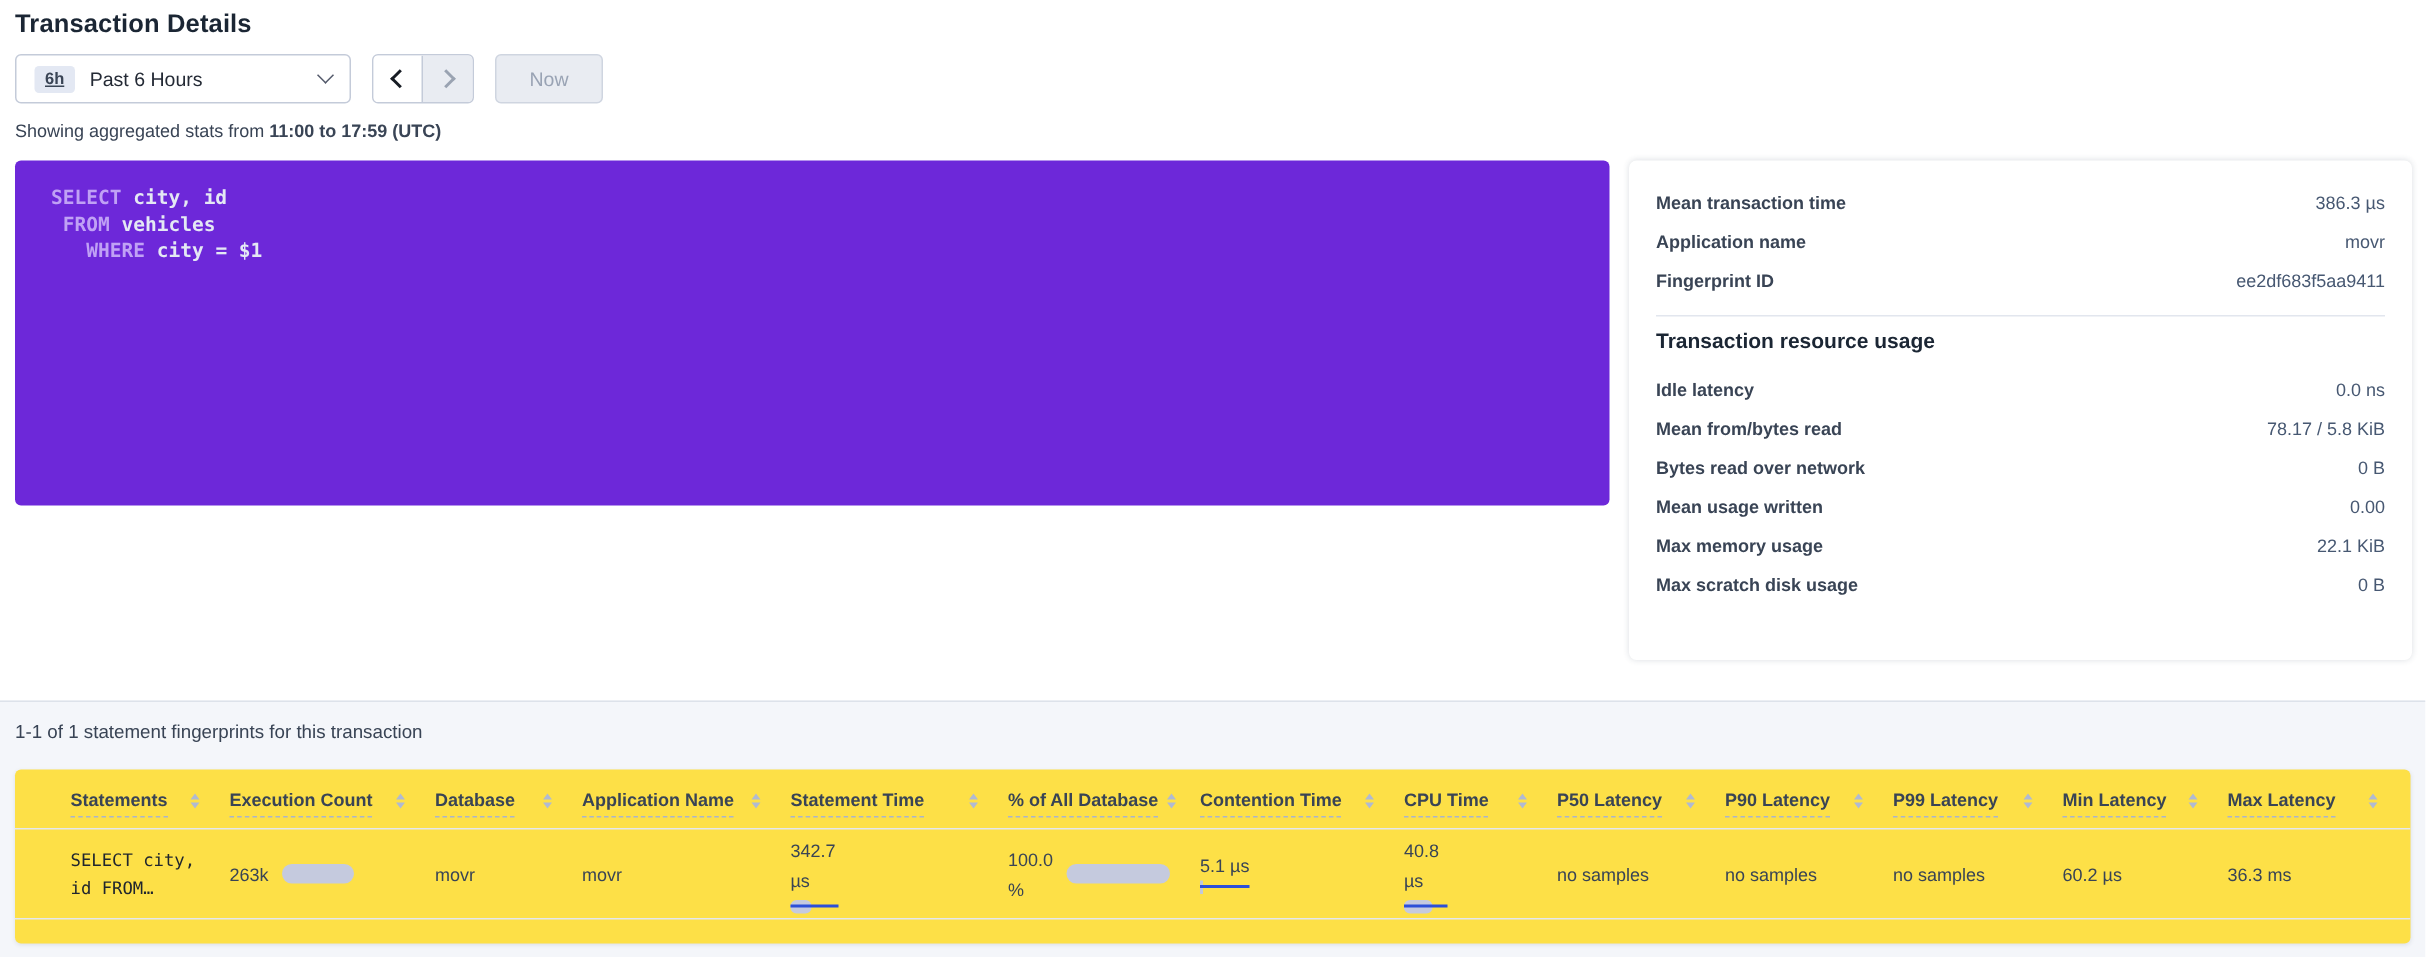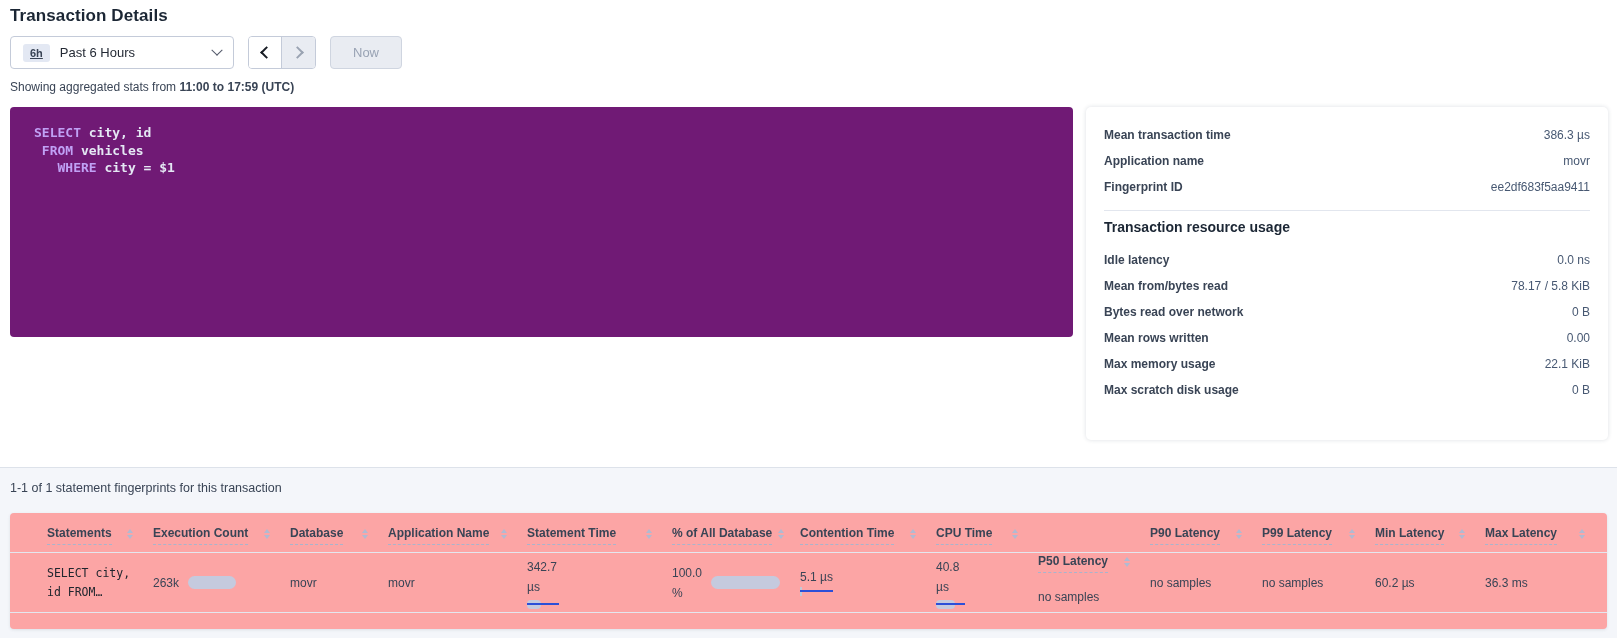--- a/index.html
+++ b/index.html
@@ -44,21 +44,21 @@
     background:#e9ecf2; border:1px solid #cfd5e0; border-radius:4px;
     color:#99a3b4; font-size:13px; display:flex; align-items:center; justify-content:center; cursor:default;
   }
 
   .stats-line { position:absolute; left:10px; top:80px; font-size:12px; color:#394455; }
   .stats-line b { font-weight:700; }
 
   
   .sql-box {
     position:absolute; left:10px; top:107px; width:1063px; height:230px;
-    background:#701a75; border-radius:4px; padding:17px 24px;
+    background:#6d28d9; border-radius:4px; padding:17px 24px;
     font-family:"DejaVu Sans Mono","Liberation Mono",monospace;
     font-size:13px; font-weight:700; line-height:17.5px; color:#e4e8f4;
     white-space:pre;
   }
   .sql-box .kw { color:#c0a1f5; }
 
   
   .summary-card {
     position:absolute; left:1086px; top:107px; width:522px; height:333px;
     background:#fff; border-radius:5px; box-shadow:0 0 4px rgba(40,55,80,.16);
@@ -72,42 +72,42 @@
 
   
   .footer-section {
     position:absolute; left:0; top:467px; width:1617px; height:171px;
     background:#f4f6fa; border-top:1px solid #dde2ea;
   }
   .fingerprint-count { position:absolute; left:10px; top:13px; font-size:12.5px; color:#394455; }
 
   .table-card {
     position:absolute; left:10px; top:45px; width:1597px; height:116px;
-    background:#fca5a5; border-radius:4px; box-shadow:0 1px 3px rgba(60,70,90,.12);
+    background:#fde047; border-radius:4px; box-shadow:0 1px 3px rgba(60,70,90,.12);
     overflow:hidden;
   }
   .thead { display:flex; padding:13px 0 0 27px; border-bottom:1px solid #e4e7ef; height:40px; }
   .trow  { display:flex; padding-left:27px; align-items:center; height:60px; border-bottom:1px solid #e4e7ef; }
   .th {
     display:flex; align-items:flex-start; justify-content:space-between;
     padding:0 10px 0 10px; cursor:pointer;
   }
   .th-label {
     font-size:12px; font-weight:700; color:#394455; white-space:nowrap;
     border-bottom:1.5px dashed #a9b4cc; padding-bottom:4px;
   }
   .sort-icon { display:inline-flex; flex-direction:column; gap:2px; margin-top:3px; margin-left:6px; }
   .sort-icon i { width:0; height:0; border-left:3.5px solid transparent; border-right:3.5px solid transparent; display:block; }
   .sort-icon .up   { border-bottom:4.5px solid #b0bad2; }
   .sort-icon .down { border-top:4.5px solid #b0bad2; }
 
   .td { padding:0 10px; font-size:12px; color:#394455; }
   .c0{width:106px;} .c1{width:137px;} .c2{width:98px;} .c3{width:139px;}
   .c4{width:145px;} .c5{width:128px;} .c6{width:136px;} .c7{width:102px;}
-  .c8{width:112px;margin-top:28px;} .c9{width:112px;} .c10{width:113px;} .c11{width:110px;} .c12{width:120px;}
+  .c8{width:112px;} .c9{width:112px;} .c10{width:113px;} .c11{width:110px;} .c12{width:120px;}
 
   .stmt-link {
     font-family:"DejaVu Sans Mono","Liberation Mono",monospace;
     font-size:11.5px; line-height:19px; color:#20262e; cursor:pointer; white-space:nowrap;
   }
   .cell-flex { display:flex; align-items:center; }
   .bar-gray { background:#c5cade; border-radius:7px; height:13px; }
   .exec-bar { width:48px; margin-left:9px; }
   .pct-bar  { width:124px; margin-left:9px; }
 
@@ -167,21 +167,21 @@
   </div>
   <div class="kv-row">
     <span class="kv-label">Mean from/bytes read</span>
     <span class="kv-value">78.17 / 5.8 KiB</span>
   </div>
   <div class="kv-row">
     <span class="kv-label">Bytes read over network</span>
     <span class="kv-value">0 B</span>
   </div>
   <div class="kv-row">
-    <span class="kv-label">Mean rows written</span>
+    <span class="kv-label">Mean usage written</span>
     <span class="kv-value">0.00</span>
   </div>
   <div class="kv-row">
     <span class="kv-label">Max memory usage</span>
     <span class="kv-value">22.1 KiB</span>
   </div>
   <div class="kv-row">
     <span class="kv-label">Max scratch disk usage</span>
     <span class="kv-value">0 B</span>
   </div>

